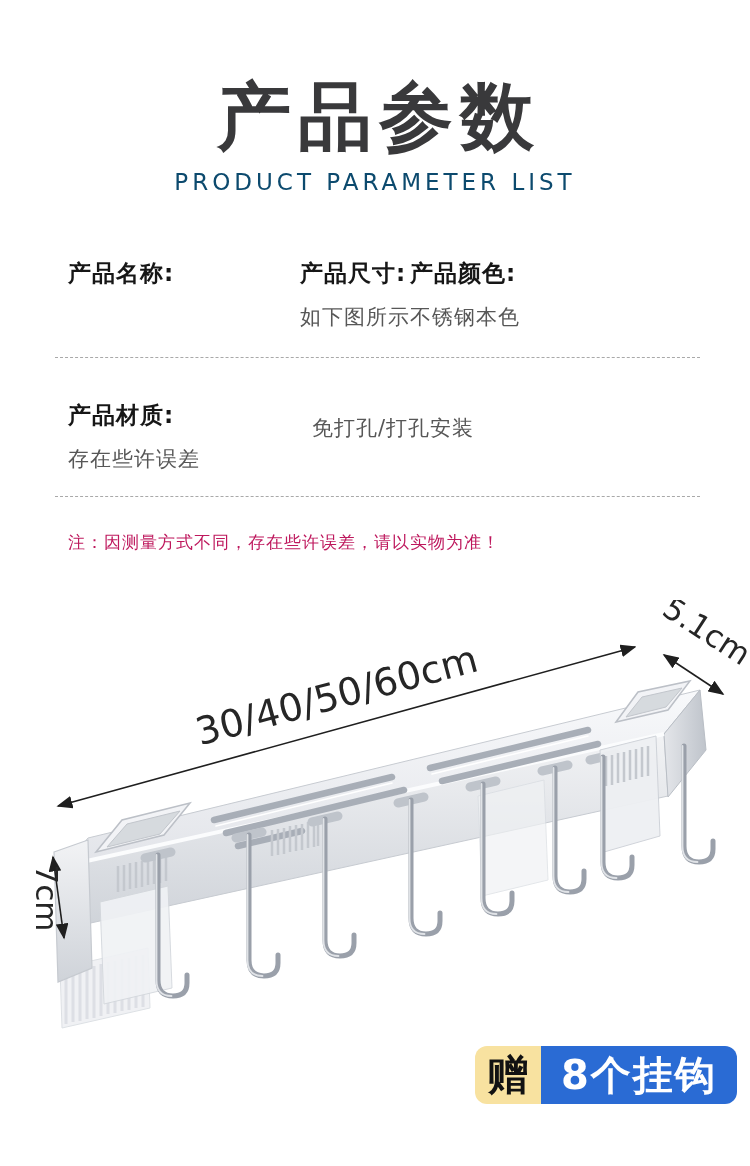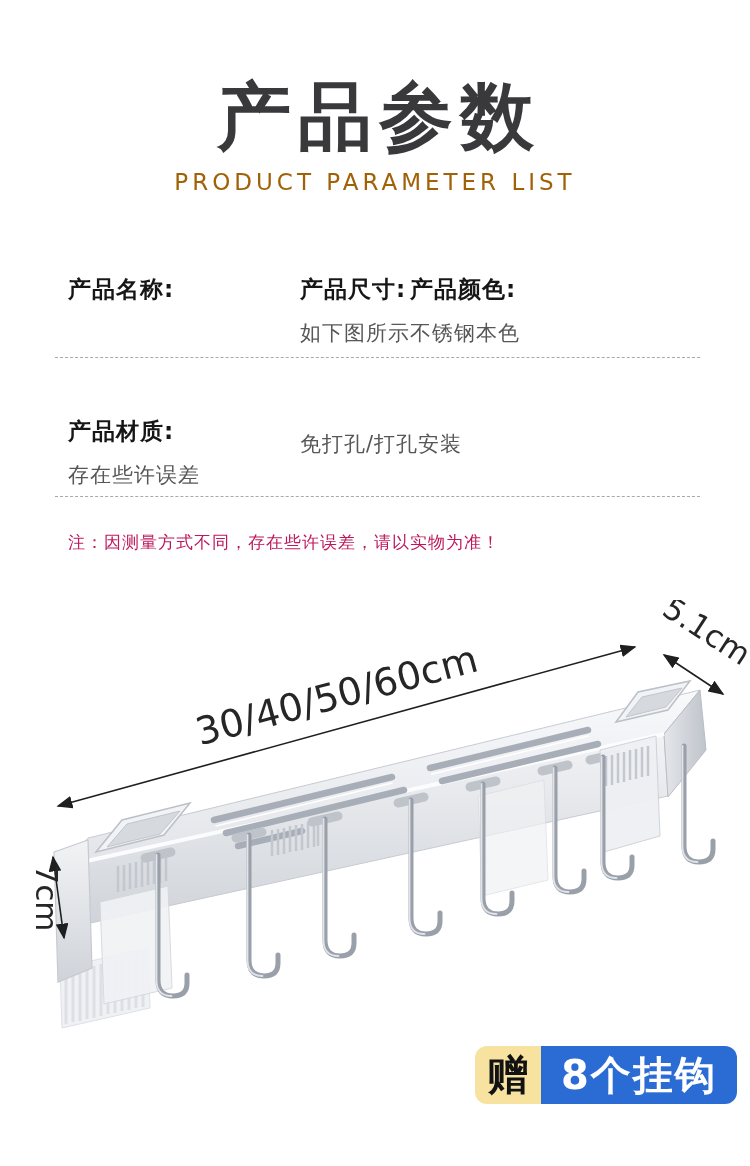--- a/index.html
+++ b/index.html
@@ -3,27 +3,27 @@
 <meta charset="utf-8">
 <style>
   html,body{margin:0;padding:0;background:#fff;}
   .canvas{position:relative;width:750px;height:1166px;background:#ffffff;overflow:hidden;
           font-family:"DejaVu Sans","Liberation Sans",sans-serif;}
 
   
   .title{position:absolute;top:74px;left:0;right:0;text-align:center;
          font-size:74px;font-weight:800;color:#39393b;letter-spacing:7px;line-height:1.15;padding-left:8px;}
   .subtitle{position:absolute;top:169px;left:0;right:0;text-align:center;
-            font-size:23px;font-weight:500;color:#a16207;letter-spacing:4px;}
+            font-size:23px;font-weight:500;color:#0c4a6e;letter-spacing:4px;}
 
   
   .param-row{position:absolute;left:68px;display:flex;}
   .row1{top:258px;}
-  .row2{top:400px;}
-  .cell{display:block;margin-top:16px;}
+  .row2{top:400px;gap:12px;}
+  .cell{display:block;}
   .c1{width:232px;}
   .c2{width:222px;}
   .p-label{font-size:23px;font-weight:700;color:#161616;letter-spacing:1px;}
   .p-value{margin-top:14px;font-size:21px;color:#575757;letter-spacing:1px;}
   .divider{position:absolute;left:55px;width:645px;height:0;border-top:1px dashed #a9a9a9;}
   .d1{top:357px;}
   .d2{top:496px;}
   .note{position:absolute;top:531px;left:68px;font-size:17px;color:#be185d;letter-spacing:1px;}
 
   

